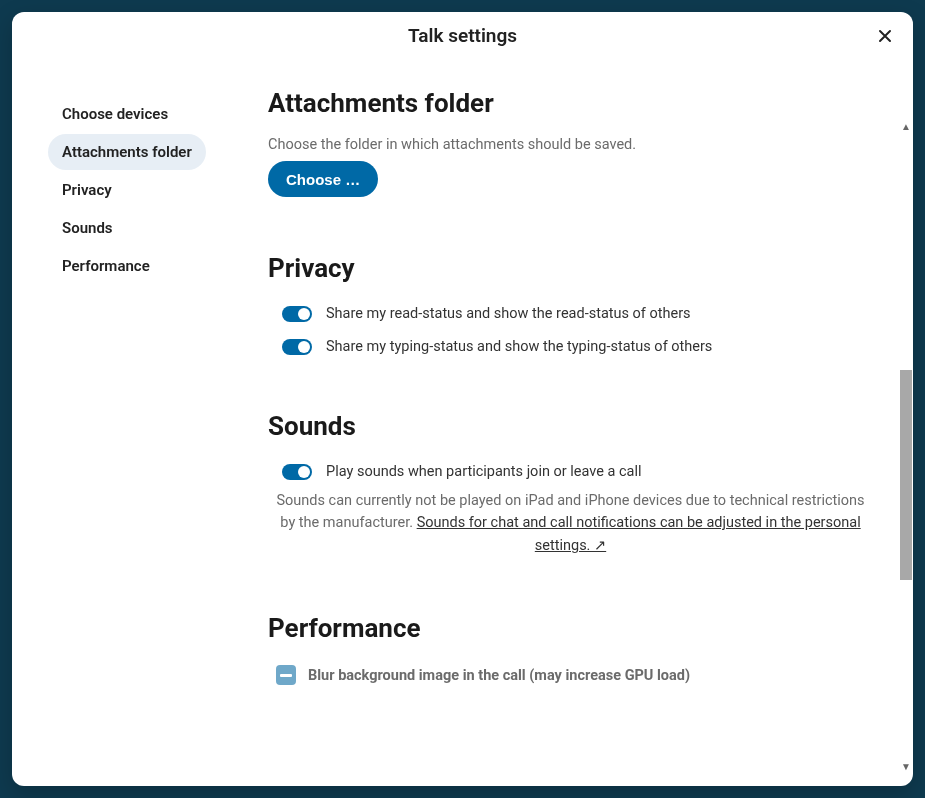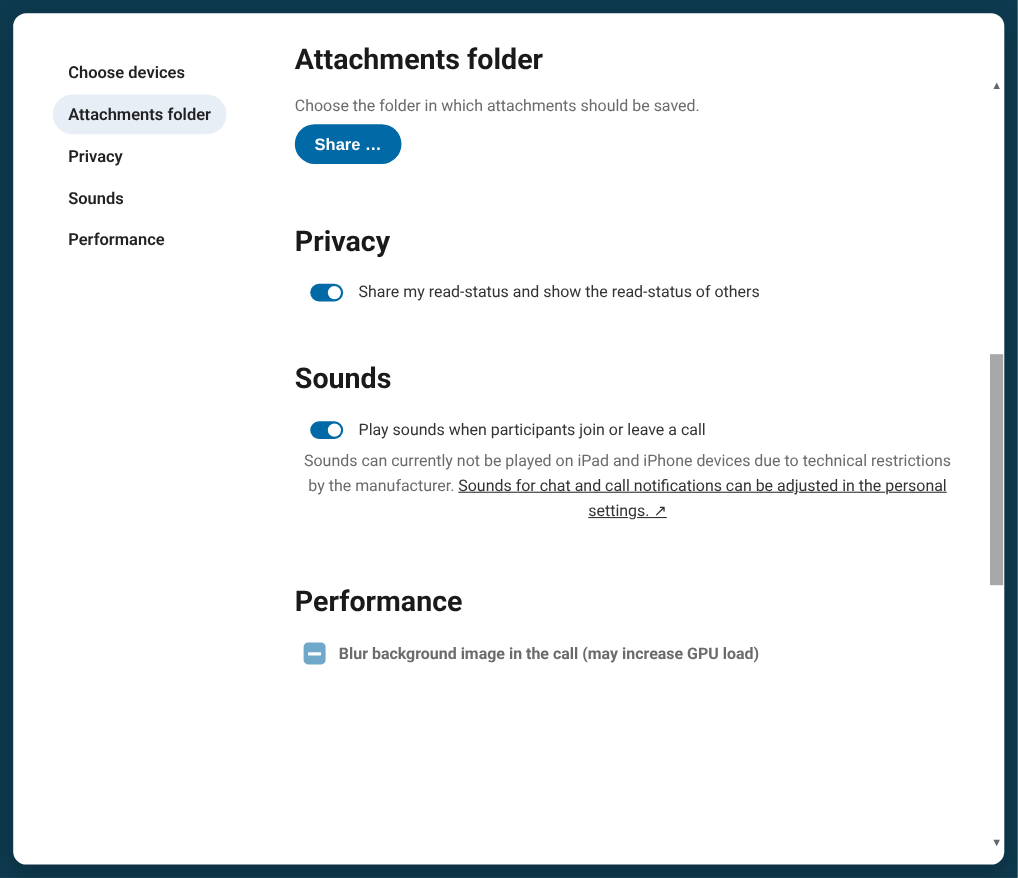--- a/index.html
+++ b/index.html
@@ -205,47 +205,59 @@
       text-align: center;
     }
     .scroll-arrow.up { top: 62px; }
     .scroll-arrow.down { bottom: 14px; }
   </style>
 </head>
 <body>
 
 <div class="dialog">
 
+  <div class="dialog-header">
+    <div class="dialog-title">Talk settings</div>
+    <button class="close-btn">
+      <svg width="16" height="16" viewBox="0 0 16 16">
+          <path d="M3 3 L13 13 M13 3 L3 13" stroke="#222" stroke-width="2" stroke-linecap="round" fill="none"></path>
+        </svg>
+    </button>
+  </div>
 
   <div class="dialog-body">
 
     <div class="sidebar">
       <div class="sidebar-item">Choose devices</div>
       <div class="sidebar-item active">Attachments folder</div>
       <div class="sidebar-item">Privacy</div>
       <div class="sidebar-item">Sounds</div>
       <div class="sidebar-item">Performance</div>
     </div>
 
     <div class="content">
 
       <div class="section">
         <h2>Attachments folder</h2>
         <div class="section-desc">Choose the folder in which attachments should be saved.</div>
         <div class="folder-row">
-          <button class="browse-btn">Share …</button>
+          <button class="browse-btn">Choose …</button>
         </div>
       </div>
 
       <div class="section">
         <h2>Privacy</h2>
         <div class="toggle-row" style="margin-top:22px;">
           <div class="toggle"></div>
           <div class="toggle-label">Share my read-status and show the read-status of others</div>
         </div>
+        <div class="toggle-row" style="margin-top:12px;">
+          <div class="toggle"></div>
+          <div class="toggle-label">Share my typing-status and show the typing-status of others</div>
+        </div>
       </div>
 
       <div class="section">
         <h2>Sounds</h2>
         <div class="toggle-row" style="margin-top:22px; margin-bottom:10px;">
           <div class="toggle"></div>
           <div class="toggle-label">Play sounds when participants join or leave a call</div>
         </div>
         <div class="note">
           <span>Sounds can currently not be played on iPad and iPhone devices due to technical restrictions by the manufacturer.  </span><a>Sounds for chat and call notifications can be adjusted in the personal settings. ↗</a>

